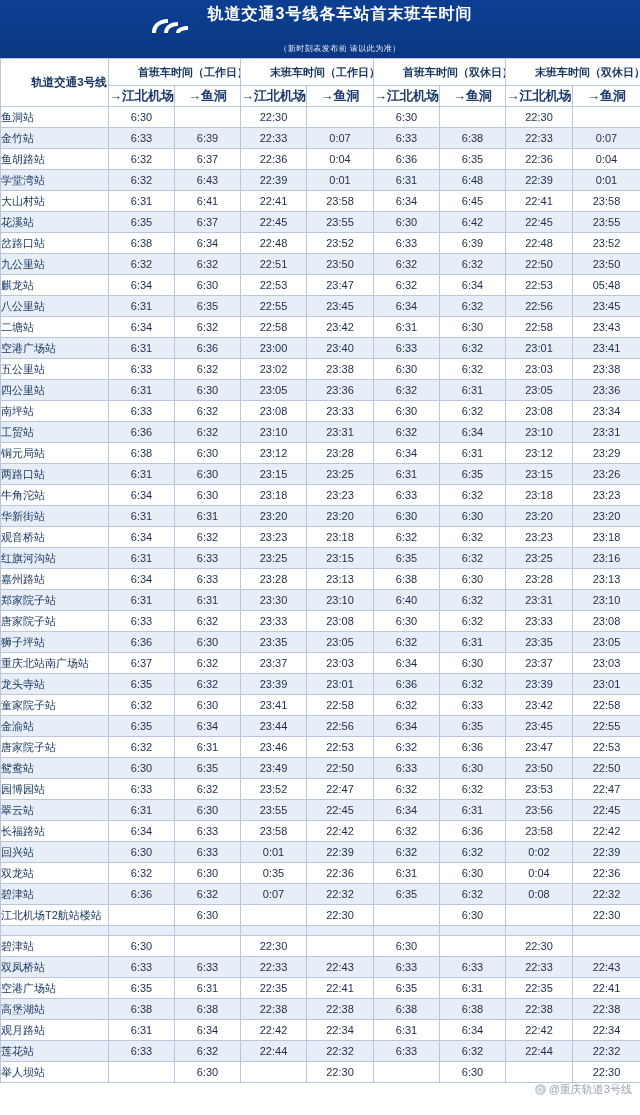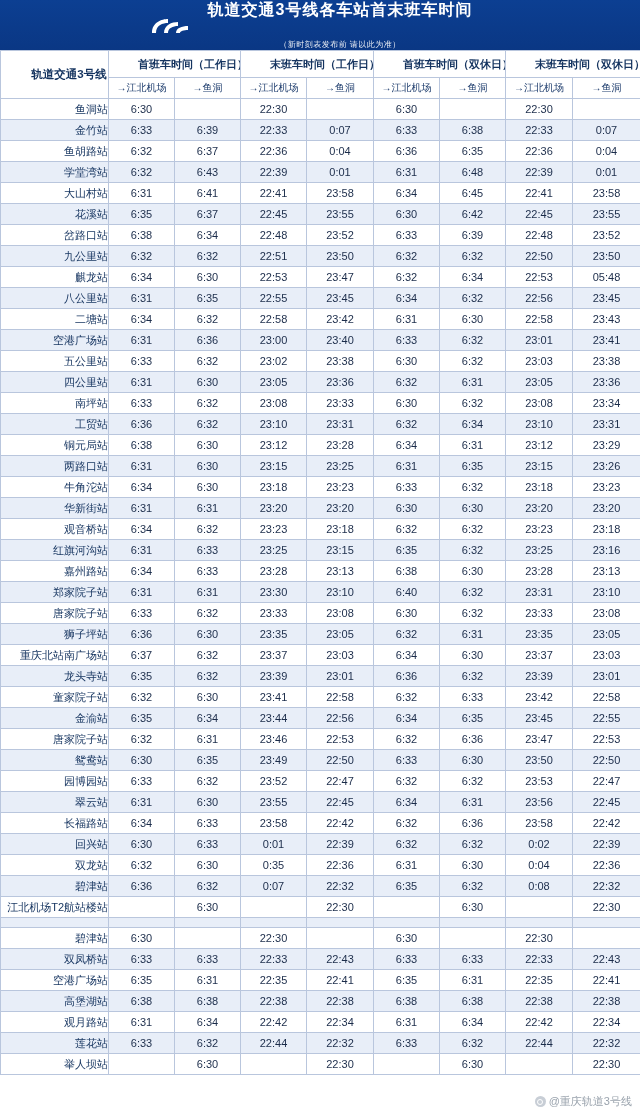--- a/index.html
+++ b/index.html
@@ -15,21 +15,21 @@
     position:relative;
     background:#ffffff;
     box-sizing:border-box;
     padding:0;
   }
   
   .header{
     background:#0b3c8c;
     background:linear-gradient(180deg,#0c3f92 0%,#0a3784 100%);
     color:#ffffff;
-    height:50px;
+    height:58px;
     display:flex;
     align-items:center;
     justify-content:center;
     position:relative;
   }
   .logo{
     position:absolute;
     left:148px;
     top:16px;
     width:44px;height:22px;
@@ -75,46 +75,46 @@
     color:#14335f;
     font-size:11px;
   }
   .th-line{
     width:108px;
     font-size:11.5px;
   }
   .th-top{height:26px;padding-left:29px;}
   .th-dir{
     height:20px;
-    font-size:10px;
-    font-weight:normal;
+    font-size:13px;
+    font-weight:bold;
     color:#1b3a6b;
   }
   td.station{
     font-size:11px;
     color:#14335f;
     font-weight:normal;
-    text-align:right;
+    text-align:left;
   }
   tbody tr:nth-child(odd) td{background:#ffffff;}
   tbody tr:nth-child(even) td{background:#e8eef8;}
   tbody tr.blue td{background:#e8eef8;}
   tbody tr.white td{background:#ffffff;}
   tr.spacer td{
     height:9px;
     border-left:1px solid #b9c6dd;
     border-right:1px solid #b9c6dd;
     border-top:1px solid #b9c6dd;
     border-bottom:1px solid #b9c6dd;
     background:#ffffff;
   }
   .wm{
     position:absolute;
     right:8px;
-    bottom:6px;
+    bottom:18px;
     font-size:11px;
     color:#9aa3ad;
     display:flex;
     align-items:center;
     gap:3px;
   }
   .wm-icon{
     display:inline-block;
     width:11px;height:11px;
     border-radius:50%;

